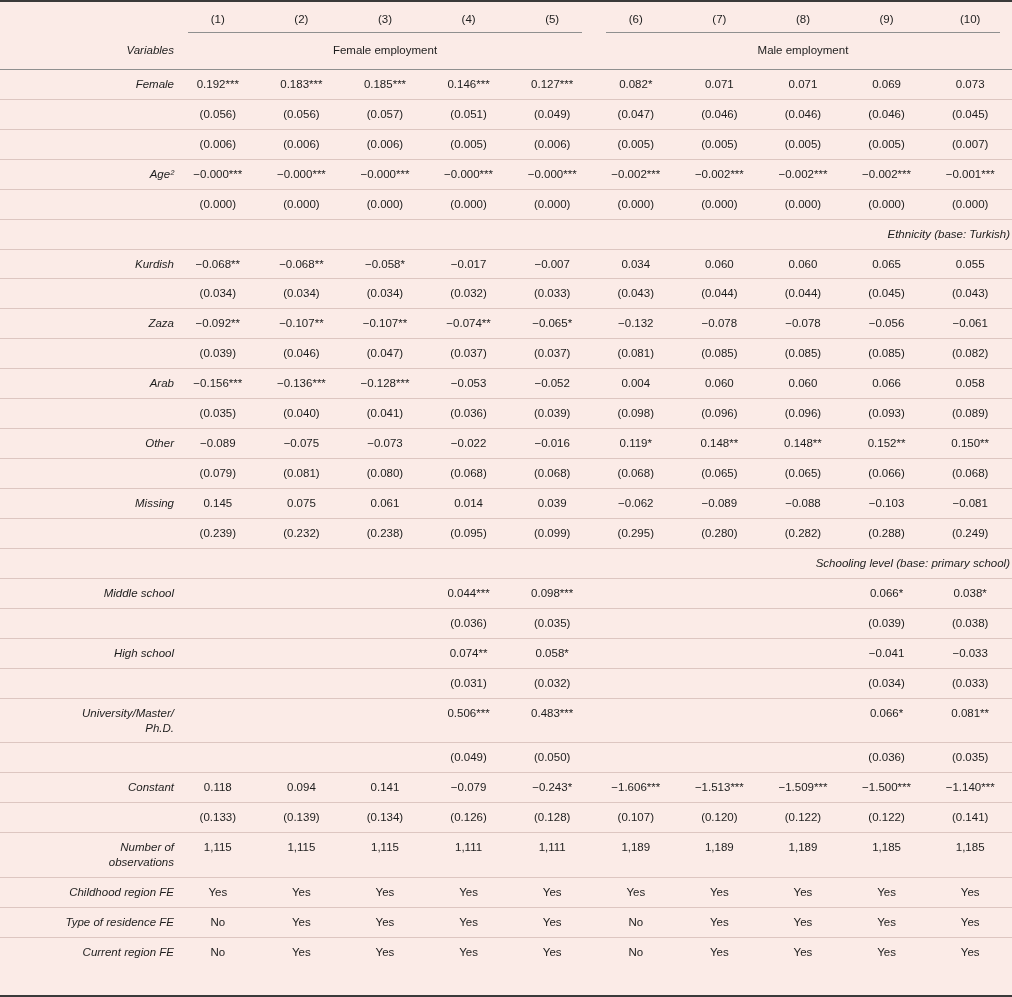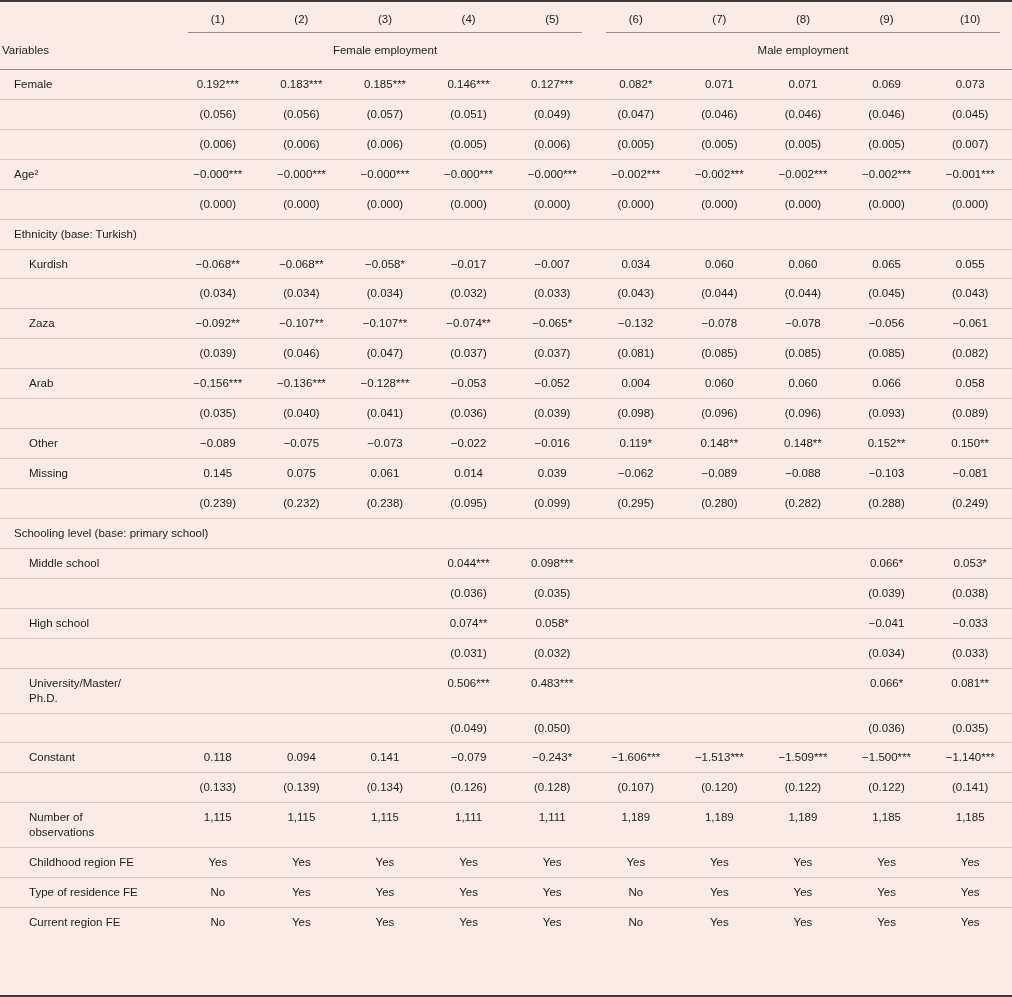--- a/index.html
+++ b/index.html
@@ -29,23 +29,24 @@
   col.label-col{width:176px;}
   td{
     font-size:11.5px;
     text-align:center;
     vertical-align:top;
     padding:7px 2px;
     line-height:1.3;
     overflow:hidden;
   }
   td.label{
-    text-align:left;
+    text-align:right;
     padding-left:14px;
     white-space:pre-line;
+    font-style:italic;
   }
   td.label.indent{padding-left:29px;}
   thead td.colnum{padding:10px 2px 5px;}
   tr.rule-row td{padding:0;height:2px;line-height:0;}
   .cmidrule{border-top:1px solid var(--column-rule);margin:0 12px;height:0;}
   tr.group-header-row td{
     padding:9px 2px 11px;
     border-bottom:1px solid var(--header-rule);
     font-size:11.5px;
   }
@@ -244,20 +245,33 @@
           <td class="num">−0.073</td>
           <td class="num">−0.022</td>
           <td class="num">−0.016</td>
           <td class="num">0.119*</td>
           <td class="num">0.148**</td>
           <td class="num">0.148**</td>
           <td class="num">0.152**</td>
           <td class="num">0.150**</td>
         </tr>
         <tr>
+          <td class="label indent"></td>
+          <td class="num">(0.079)</td>
+          <td class="num">(0.081)</td>
+          <td class="num">(0.080)</td>
+          <td class="num">(0.068)</td>
+          <td class="num">(0.068)</td>
+          <td class="num">(0.068)</td>
+          <td class="num">(0.065)</td>
+          <td class="num">(0.065)</td>
+          <td class="num">(0.066)</td>
+          <td class="num">(0.068)</td>
+        </tr>
+        <tr>
           <td class="label indent">Missing</td>
           <td class="num">0.145</td>
           <td class="num">0.075</td>
           <td class="num">0.061</td>
           <td class="num">0.014</td>
           <td class="num">0.039</td>
           <td class="num">−0.062</td>
           <td class="num">−0.089</td>
           <td class="num">−0.088</td>
           <td class="num">−0.103</td>
@@ -283,21 +297,21 @@
           <td class="label indent">Middle school</td>
           <td class="num"></td>
           <td class="num"></td>
           <td class="num"></td>
           <td class="num">0.044***</td>
           <td class="num">0.098***</td>
           <td class="num"></td>
           <td class="num"></td>
           <td class="num"></td>
           <td class="num">0.066*</td>
-          <td class="num">0.053*</td>
+          <td class="num">0.038*</td>
         </tr>
         <tr>
           <td class="label indent"></td>
           <td class="num"></td>
           <td class="num"></td>
           <td class="num"></td>
           <td class="num">(0.036)</td>
           <td class="num">(0.035)</td>
           <td class="num"></td>
           <td class="num"></td>

